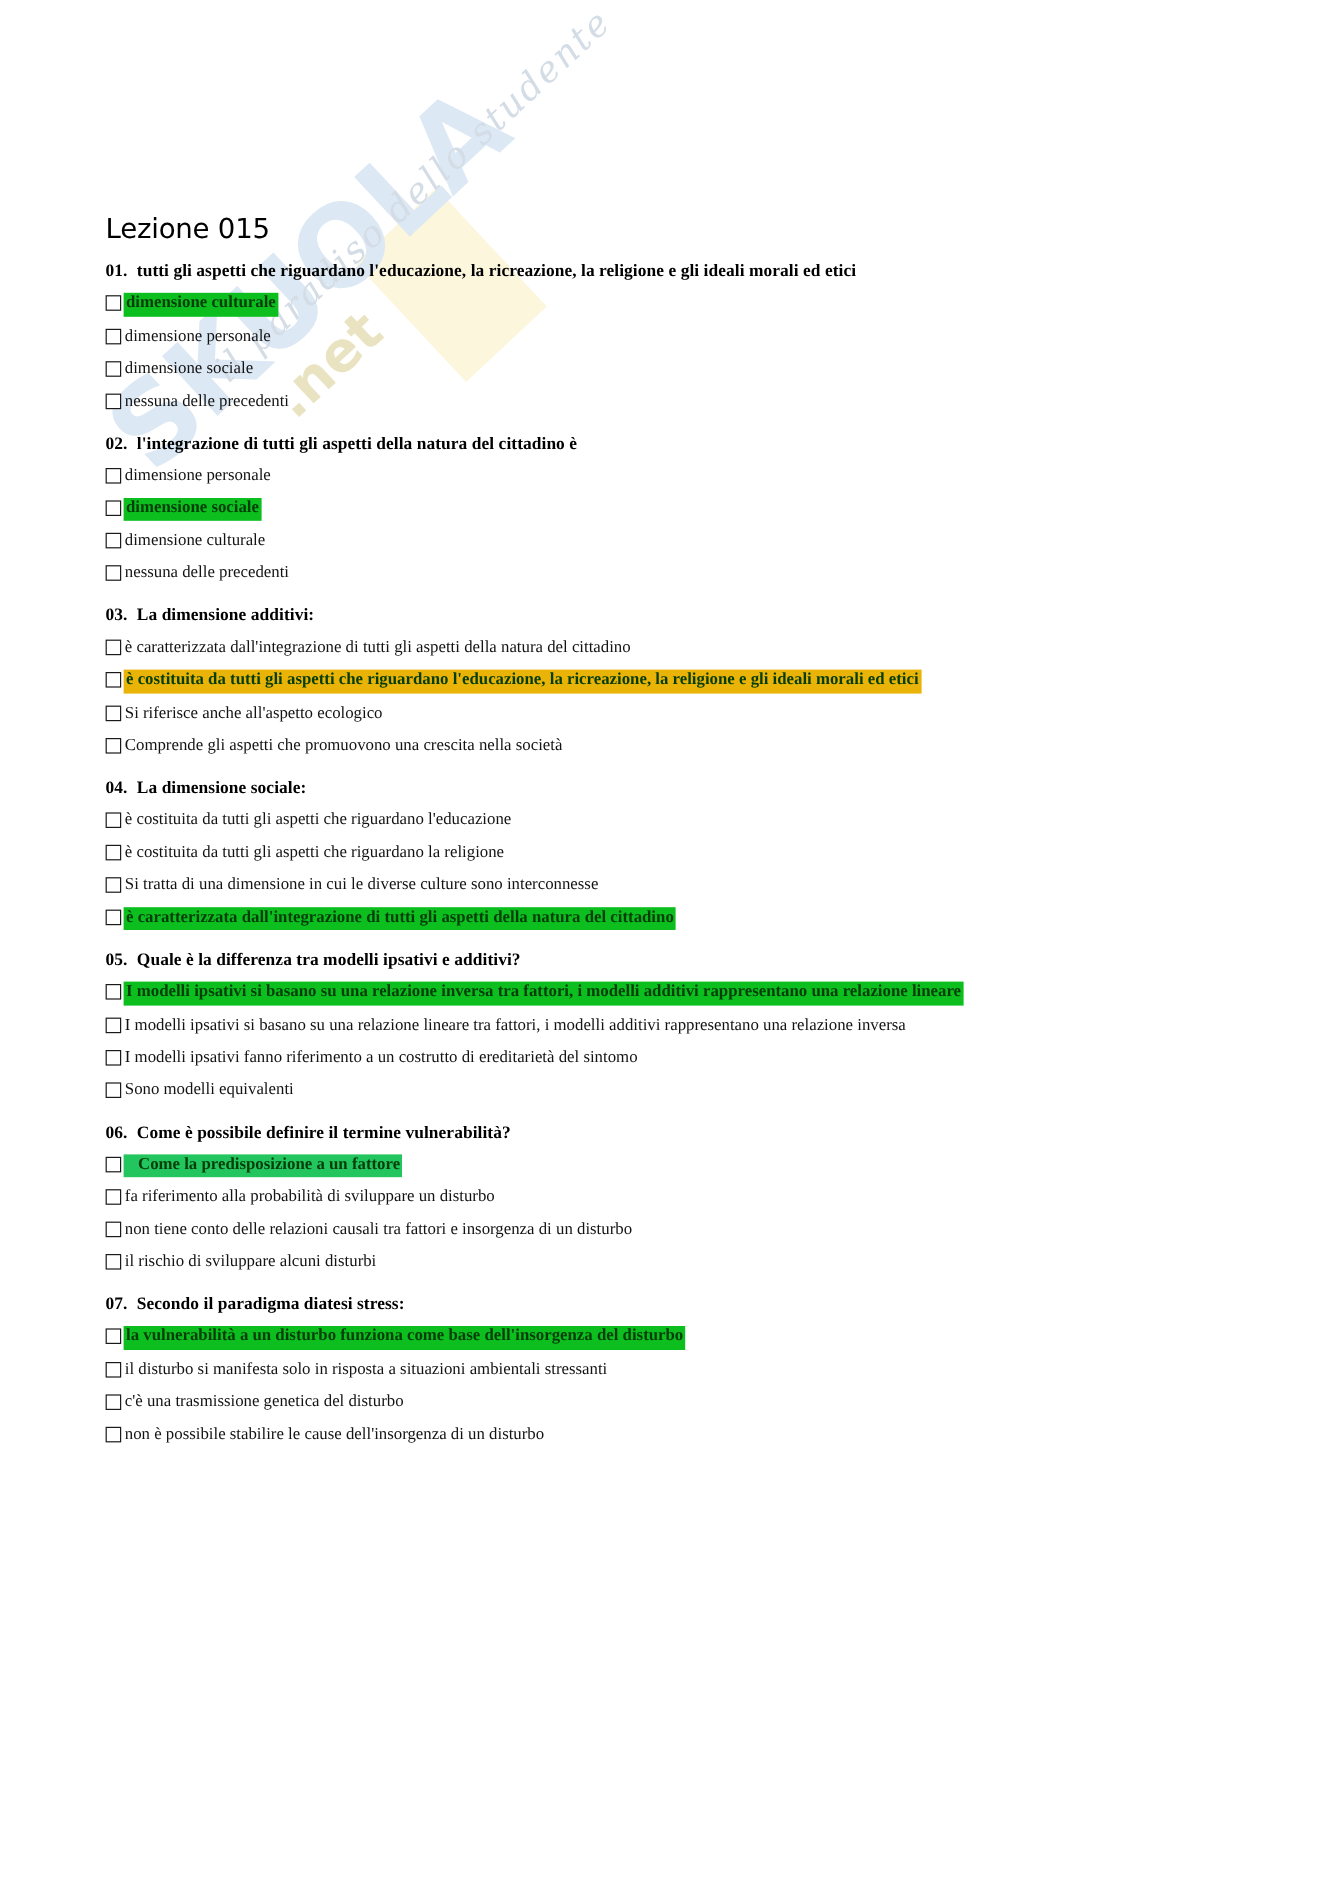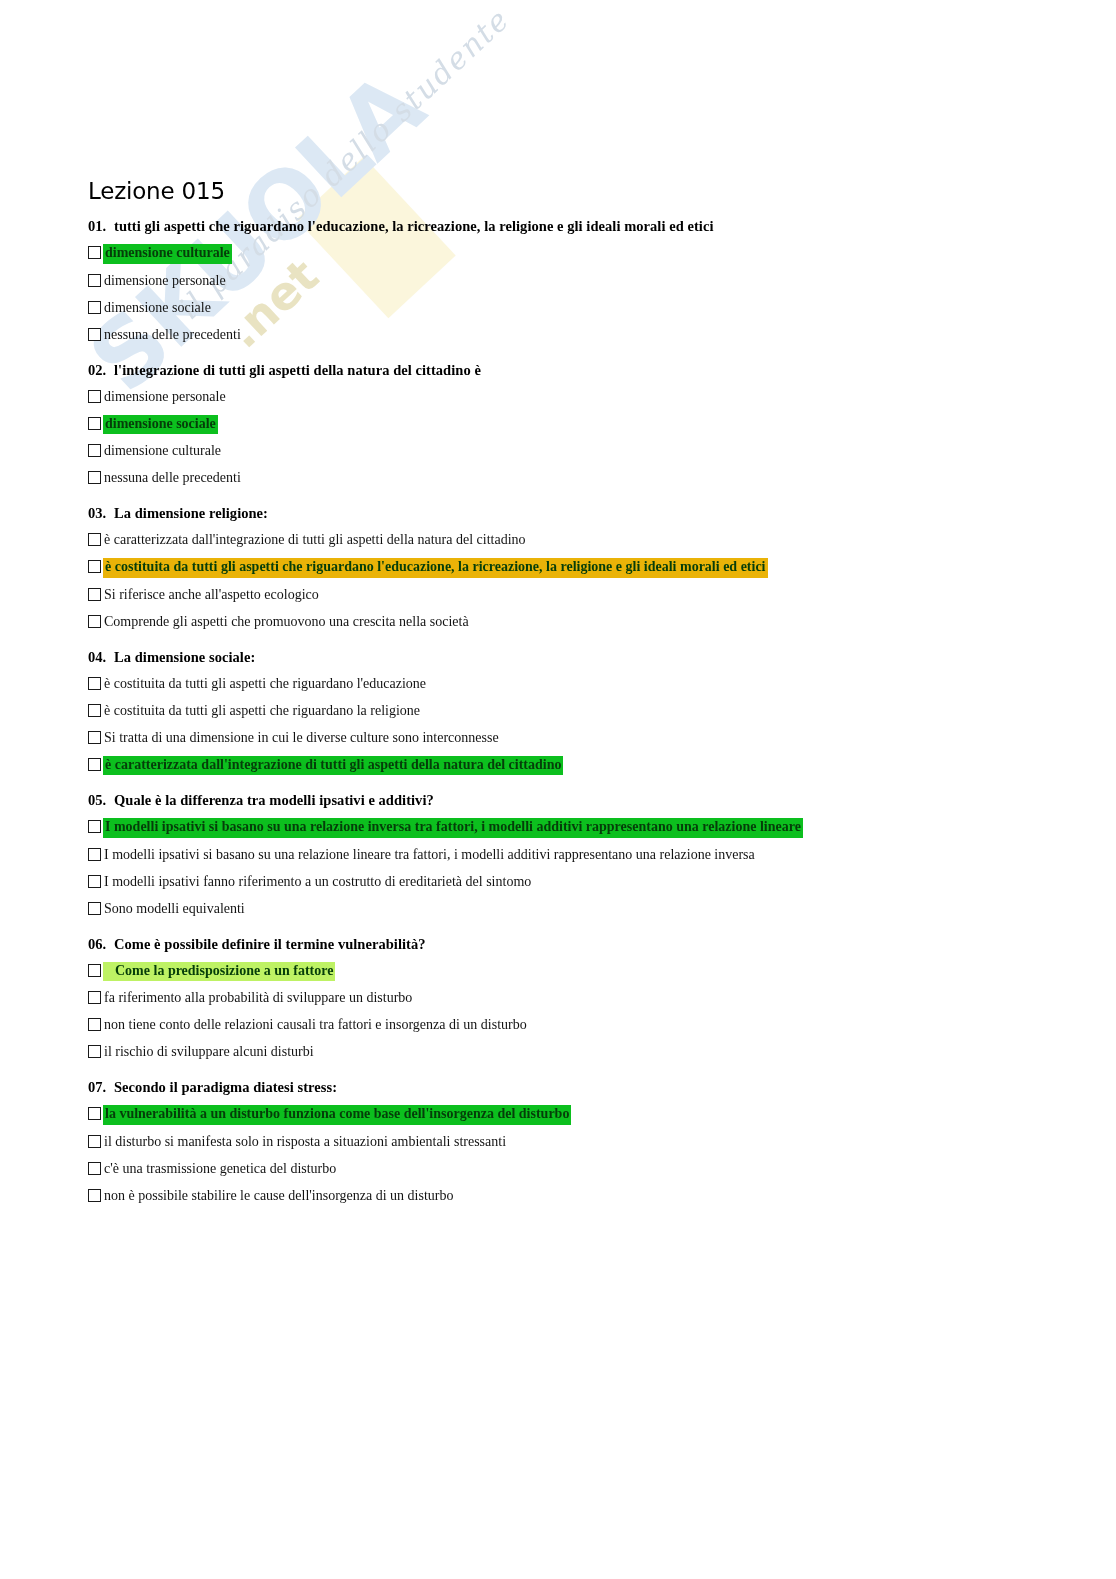--- a/index.html
+++ b/index.html
@@ -191,21 +191,21 @@
         <div class="answer-row">
           <span class="cbox"></span>
           <span class="ans-text">dimensione culturale</span>
         </div>
         <div class="answer-row">
           <span class="cbox"></span>
           <span class="ans-text">nessuna delle precedenti</span>
         </div>
       </div>
       <div class="question-block">
-        <div class="q-head"><span class="q-num">03.</span><span class="q-text">La dimensione religione:</span></div>
+        <div class="q-head"><span class="q-num">03.</span><span class="q-text">La dimensione additivi:</span></div>
         <div class="answer-row">
           <span class="cbox"></span>
           <span class="ans-text">è caratterizzata dall'integrazione di tutti gli aspetti della natura del cittadino</span>
         </div>
         <div class="answer-row correct">
           <span class="cbox"></span>
           <span class="ans-text" style="background: #eab308;">è costituita da tutti gli aspetti che riguardano l'educazione, la ricreazione, la religione e gli ideali morali ed etici</span>
         </div>
         <div class="answer-row">
           <span class="cbox"></span>
@@ -251,21 +251,21 @@
         </div>
         <div class="answer-row">
           <span class="cbox"></span>
           <span class="ans-text">Sono modelli equivalenti</span>
         </div>
       </div>
       <div class="question-block">
         <div class="q-head"><span class="q-num">06.</span><span class="q-text">Come è possibile definire il termine vulnerabilità?</span></div>
         <div class="answer-row correct">
           <span class="cbox"></span>
-          <span class="ans-text" style="background: #bef264; padding-left: 12px;">Come la predisposizione a un fattore</span>
+          <span class="ans-text" style="background: #22c55e; padding-left: 12px;">Come la predisposizione a un fattore</span>
         </div>
         <div class="answer-row">
           <span class="cbox"></span>
           <span class="ans-text">fa riferimento alla probabilità di sviluppare un disturbo</span>
         </div>
         <div class="answer-row">
           <span class="cbox"></span>
           <span class="ans-text">non tiene conto delle relazioni causali tra fattori e insorgenza di un disturbo</span>
         </div>
         <div class="answer-row">

